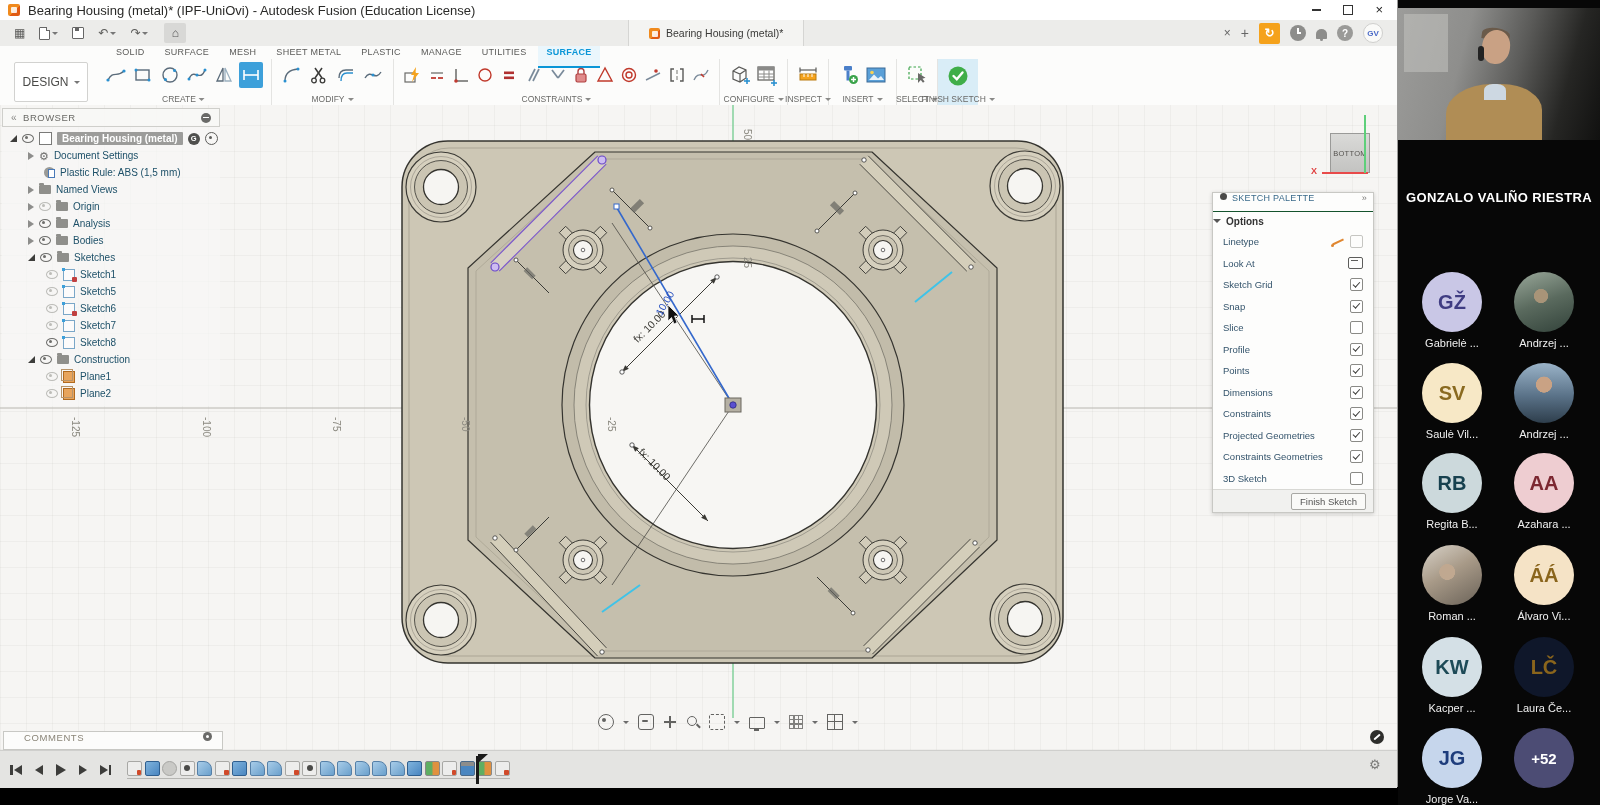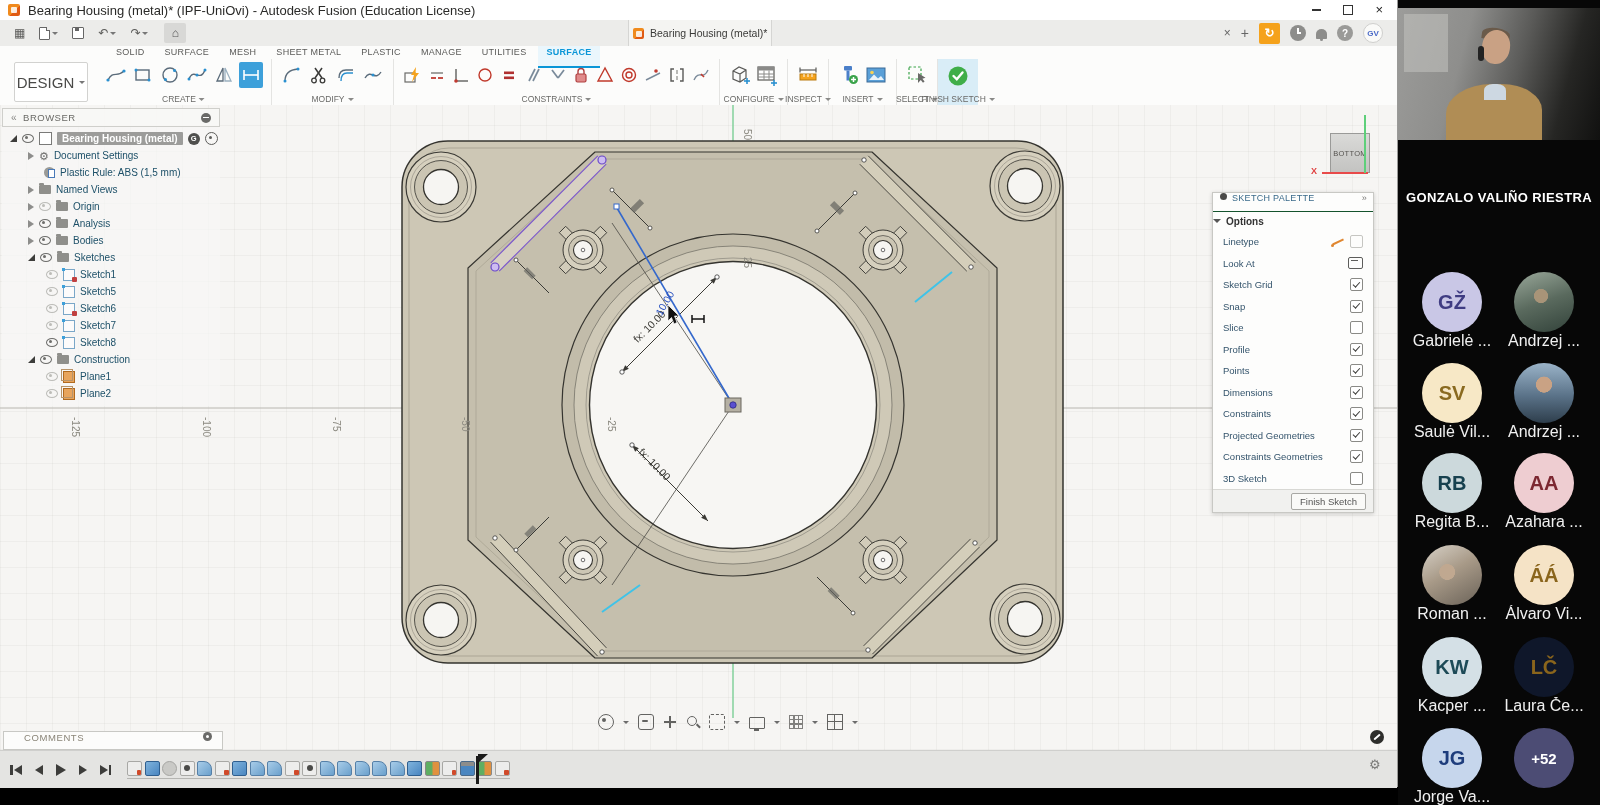--- a/index.html
+++ b/index.html
@@ -16,40 +16,40 @@
   .wb-close{font-size:13px;color:#222;line-height:10px}
   
   .appbar{position:absolute;left:0;top:20px;width:100%;height:26px;background:#ececea;border-bottom:1px solid #d8d8d6;display:flex;align-items:center}
   .ab-ic{color:#5a5a58;font-size:12px;margin-left:14px;display:flex;align-items:center;gap:2px}
   .ab-doc{width:9px;height:11px;border:1.2px solid #666;border-radius:1px;background:#fff;position:relative}
   .ab-doc::after{content:'';position:absolute;right:-1px;top:-1px;width:3px;height:3px;background:#ececea;border-left:1.2px solid #666;border-bottom:1.2px solid #666}
   .ab-save{width:10px;height:10px;border:1.2px solid #666;border-radius:1px;background:#fff;position:relative}
   .ab-save::after{content:'';position:absolute;left:2px;top:0;width:4px;height:3px;background:#666}
   .tiny-car{width:0;height:0;border:3px solid transparent;border-top-color:#777;margin-top:3px}
   .ab-home{width:22px;height:20px;background:#d8d8d6;border-radius:2px;display:flex;align-items:center;justify-content:center;font-size:12px;color:#555;margin-left:16px}
-  .doc-tab{position:absolute;left:628px;top:0;height:26px;padding:0 4px;background:#f4f4f2;border-left:1px solid #d5d5d3;border-right:1px solid #d5d5d3;display:flex;align-items:center;gap:6px;font-size:10.5px;color:#3a3a38}
+  .doc-tab{position:absolute;left:628px;top:0;height:26px;padding:0 20px;background:#f4f4f2;border-left:1px solid #d5d5d3;border-right:1px solid #d5d5d3;display:flex;align-items:center;gap:6px;font-size:10.5px;color:#3a3a38}
   .doc-tab .fusion-logo{margin-left:0;width:11px;height:11px}
   .ab-right{position:absolute;right:14px;top:0;height:26px;display:flex;align-items:center;gap:10px}
   .ab-x{font-size:12px;color:#666}
   .ab-plus{font-size:14px;color:#666}
   .ab-orange{width:21px;height:21px;background:#f5a21c;border-radius:2px;color:#fff;font-size:12px;font-weight:bold;display:flex;align-items:center;justify-content:center}
   .ab-clock{width:16px;height:16px;border-radius:50%;background:#8d8d8b;position:relative}
   .ab-clock::after{content:'';position:absolute;left:7px;top:3px;width:1.5px;height:5px;background:#fff}
   .ab-clock::before{content:'';position:absolute;left:7px;top:7px;width:4px;height:1.5px;background:#fff}
   .ab-bell{width:11px;height:10px;background:#8d8d8b;border-radius:50% 50% 8% 8%;position:relative;margin-top:1px}
   .ab-bell::after{content:'';position:absolute;left:3.5px;bottom:-2.5px;width:3px;height:3px;border-radius:50%;background:#8d8d8b}
   .ab-q{width:16px;height:16px;border-radius:50%;background:#9a9a98;color:#fff;font-size:10px;font-weight:bold;display:flex;align-items:center;justify-content:center}
   .ab-gv{width:18px;height:18px;border-radius:50%;background:#fafaf8;border:1px solid #cfcfcd;color:#4a6ac8;font-size:8px;font-weight:bold;display:flex;align-items:center;justify-content:center}
   
   .ribbon{position:absolute;left:0;top:46px;width:100%;height:59px;background:#fcfcfb;border-bottom:1px solid #d2d2d0}
   .tabs{position:absolute;left:108px;top:0;display:flex;height:14px;align-items:flex-start;gap:4px}
   .tab{font-size:9px;color:#5a5a58;letter-spacing:.3px;padding:1px 8px 0}
   .tab.active{color:#0a96d7;font-weight:bold;background:#eaf6fc;border-bottom:2.5px solid #0a96d7;padding-bottom:9px}
   .ribbon-body{position:absolute;left:0;top:13px;display:flex;align-items:flex-start}
-  .design-btn{margin:3px 8px 0 14px;width:72px;height:38px;border:1px solid #d2d2d0;background:#fff;font-size:15px;color:#4a4a48;display:flex;align-items:center;justify-content:center;gap:5px;border-radius:2px}
+  .design-btn{margin:3px 8px 0 14px;width:72px;height:38px;border:1px solid #d2d2d0;background:#fff;font-size:12px;color:#4a4a48;display:flex;align-items:center;justify-content:center;gap:5px;border-radius:2px}
   .rgroup{position:relative;display:flex;align-items:center;gap:3px;padding:2px 8px 16px;border-right:1px solid #e4e4e2;height:28px}
   .rgroup.last{border-right:none}
   .rgroup.finish{background:#d9edf7;height:30px;padding-bottom:14px}
   .glabel{position:absolute;bottom:1px;left:50%;transform:translateX(-50%);font-size:8.5px;color:#6a6a68;white-space:nowrap;display:flex;align-items:center;gap:3px}
   .glabel::after{content:'';width:0;height:0;border:3px solid transparent;border-top-color:#8a8a88;margin-top:3px}
   .ri{width:24px;height:26px;display:flex;align-items:center;justify-content:center}
   .ri.active-tool{background:#3da0da;border-radius:2px}
   .ri.small{width:21px}
   
   .canvas{position:absolute;left:0;top:105px;width:1397px;height:645px;background-color:#f6f5f3;
@@ -159,21 +159,21 @@
   .sp-board{position:absolute;left:6px;top:6px;width:44px;height:58px;background:#c2c2c0;opacity:.55}
   .sp-body{position:absolute;left:48px;bottom:-6px;width:96px;height:62px;border-radius:48% 42% 0 0;background:#b08d55}
   .sp-collar{position:absolute;left:86px;bottom:40px;width:22px;height:16px;background:#cdd8e2;border-radius:40% 40% 0 0}
   .sp-head{position:absolute;left:84px;top:22px;width:28px;height:34px;background:#c9a184;border-radius:48%;transform:rotate(8deg)}
   .sp-hair{position:absolute;left:84px;top:20px;width:28px;height:12px;background:#6a5a4a;border-radius:50% 50% 0 0;transform:rotate(8deg)}
   .sp-headset{position:absolute;left:80px;top:38px;width:6px;height:15px;background:#222;border-radius:3px}
   .sp-name{position:absolute;left:0;top:190px;width:100%;text-align:center;color:#fff;font-size:13px;font-weight:600;letter-spacing:.4px}
   .pcell{position:absolute;width:86px;text-align:center}
   .pav{width:60px;height:60px;border-radius:50%;margin:0 auto;display:flex;align-items:center;justify-content:center;font-size:20px;font-weight:bold}
   .pav.sm-txt{font-size:15px}
-  .pname{color:#f0f0f0;font-size:16px;white-space:nowrap;overflow:hidden;text-overflow:ellipsis}
+  .pname{margin-top:5px;color:#f0f0f0;font-size:11px;white-space:nowrap;overflow:hidden;text-overflow:ellipsis}
   .photo-a{background:radial-gradient(circle at 45% 40%,#a89478 0 14%,transparent 15%),linear-gradient(160deg,#9aa89a 0%,#5a6a5e 50%,#32423a 100%)}
   .photo-b{background:radial-gradient(circle at 50% 36%,#c9a284 0 16%,transparent 17%),linear-gradient(180deg,#9ab3c8 0%,#5a7288 55%,#2e3e4c 100%)}
   .photo-c{background:radial-gradient(circle at 42% 45%,#c0a890 0 16%,transparent 17%),linear-gradient(150deg,#d8d2c8 0%,#a89a88 45%,#6a6258 100%)}
 </style>
 </head>
 <body>
 
 <div class="fusion">
 
   <div class="titlebar">

